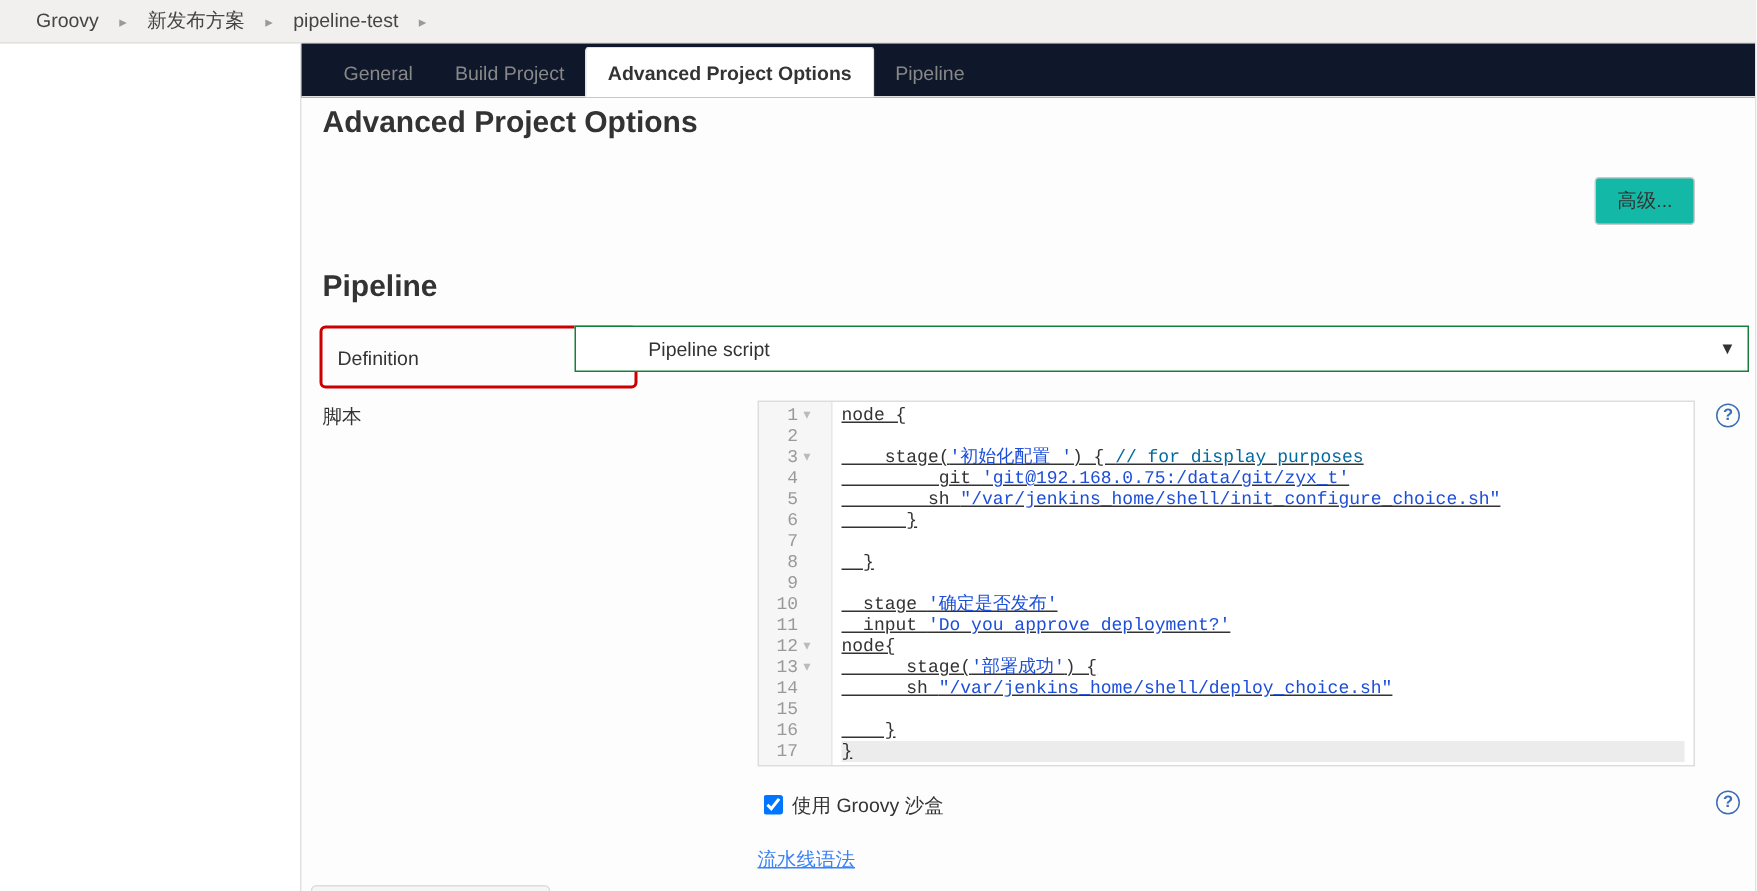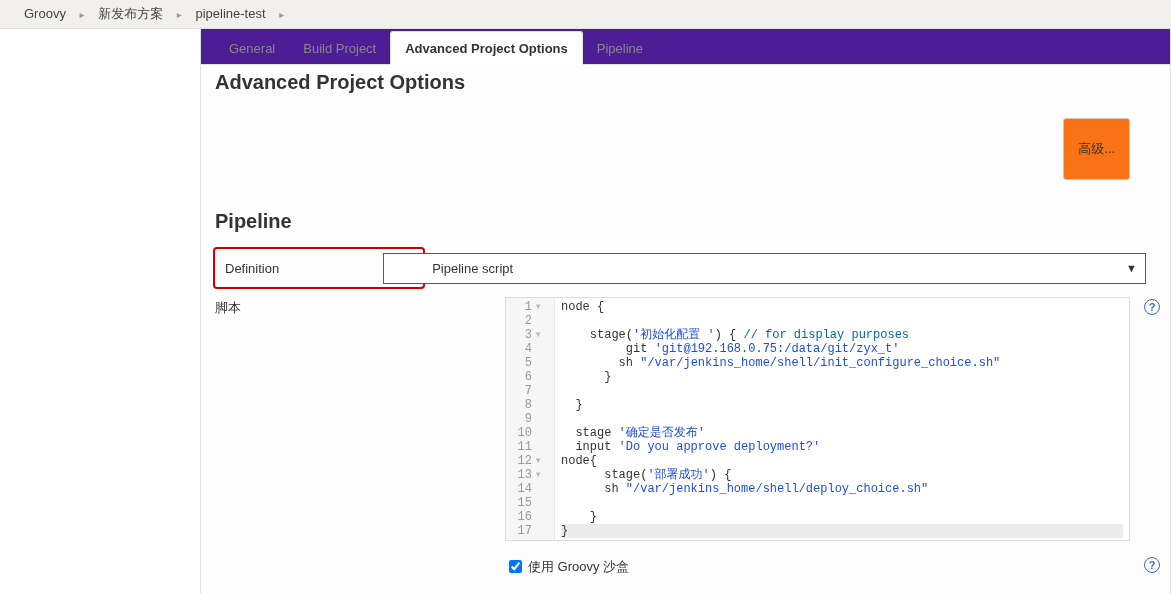--- a/index.html
+++ b/index.html
@@ -25,21 +25,21 @@
   .left-spacer { width: 200px; min-height: 560px; }
   .main-col {
     flex: 1;
     background: #fdfdfd;
     border-left: 1px solid #e3e1e0;
     border-right: 1px solid #e3e1e0;
     min-height: 560px;
     position: relative;
   }
   .tab-row {
-    background: #4c1d95;
+    background: #0f172a;
     border-bottom: 1px solid #e3e1e0;
     padding: 0 14px;
     display: flex;
     align-items: flex-end;
     height: 36px;
     font-size: 13px;
   }
   .tab {
     padding: 9px 14px 8px 14px;
     color: #888;
@@ -60,38 +60,38 @@
     font-weight: bold;
     color: #333;
     padding: 6px 14px 0 14px;
   }
   .adv-btn-row {
     text-align: right;
     padding: 24px 40px 10px 0;
   }
   .btn {
     display: inline-block;
-    padding: 21px 14px;
-    background: #f97316;
+    padding: 6px 14px;
+    background: #14b8a6;
     border: 1px solid #c9c9c9;
     border-radius: 3px;
     color: #333;
     cursor: pointer;
     font-size: 13px;
   }
   .pipeline-heading {
     font-size: 20px;
     font-weight: bold;
     color: #333;
     padding: 20px 14px 14px 14px;
   }
   .definition-row {
     display: flex;
-    align-items: center;
-    margin: 0 24px 8px 12px;
+    align-items: flex-start;
+    margin: 0 4px 8px 12px;
   }
   .definition-label-box {
     border: 2px solid #cc0000;
     border-radius: 4px;
     display: flex;
     align-items: center;
     padding: 10px 10px;
     margin-right: -2px;
   }
   .definition-label { color: #333; padding-right: 14px; font-size: 13px; }
@@ -159,20 +159,21 @@
     border-right: 1px solid #e8e8e8;
     user-select: none;
     white-space: pre;
   }
   .code-area {
     flex: 1;
     padding: 2px 6px;
     white-space: pre;
     overflow: hidden;
     position: relative;
+    text-decoration: underline;
   }
   .tok-str { color: #1d4ed8; }
   .tok-comment { color: #0369a1; }
   .sandbox-row {
     display: flex;
     margin: 16px 40px 0 14px;
     position: relative;
   }
   .sandbox-ctrl {
     margin-left: 290px;

